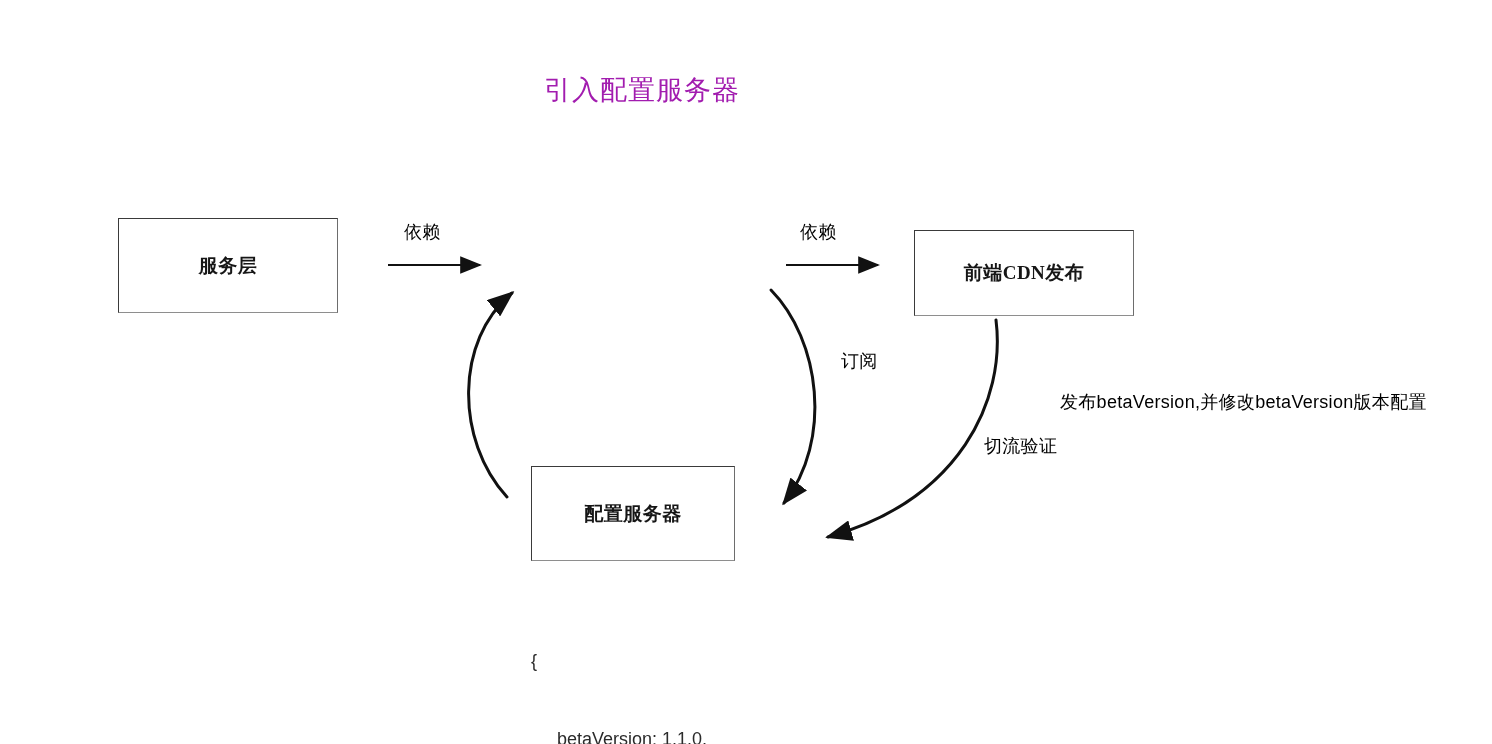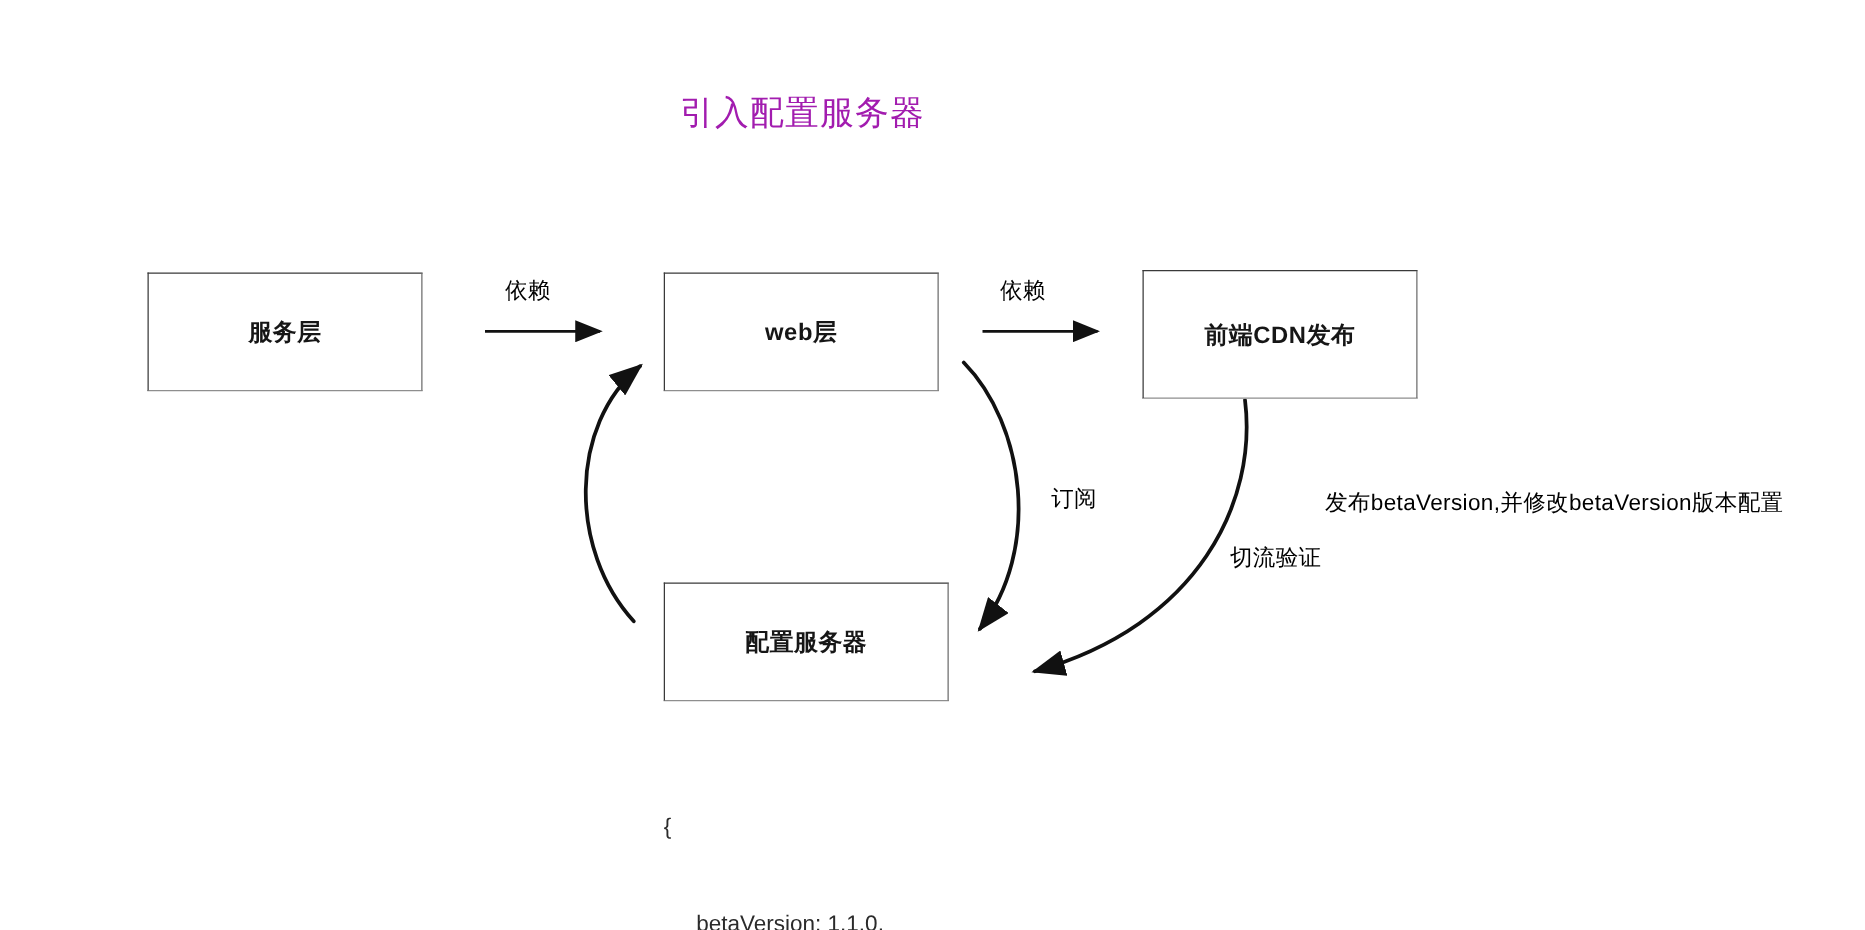--- a/index.html
+++ b/index.html
@@ -49,22 +49,22 @@
   .node .node-label {
     font-size: 19px;
     font-weight: bold;
     color: #161616;
     letter-spacing: 0.5px;
     white-space: nowrap;
   }
 
   #node-service-layer { left: 118px; top: 218px; width: 220px; height: 95px; }
   #node-web-layer     { left: 531px; top: 218px; width: 220px; height: 95px; }
-  #node-cdn-publish   { left: 914px; top: 216px; width: 220px; height: 103px; }
-  #node-config-server { left: 531px; top: 466px; width: 228px; height: 95px; }
+  #node-cdn-publish   { left: 914px; top: 230px; width: 220px; height: 86px; font-family: Liberation Serif, serif; }
+  #node-config-server { left: 531px; top: 466px; width: 204px; height: 95px; }
 
   
   #arrow-layer {
     position: absolute;
     left: 0;
     top: 0;
     width: 1492px;
     height: 744px;
     pointer-events: none;
   }
@@ -72,21 +72,21 @@
   
   .edge-label {
     position: absolute;
     font-size: 18px;
     color: #000000;
     white-space: nowrap;
     letter-spacing: 0.3px;
   }
   #label-dep-1   { left: 404px; top: 220px; }
   #label-dep-2   { left: 800px; top: 220px; }
-  #label-subscribe { left: 841px; top: 387px; }
+  #label-subscribe { left: 841px; top: 349px; }
   #label-publish-beta { left: 1016px; top: 390px; margin-left: 44px; }
   #label-traffic-verify { left: 984px; top: 434px; }
   #label-formal-version { left: 930px; top: 524px; }
 
   
   #config-json {
     position: absolute;
     left: 531px;
     top: 596px;
     font-size: 18px;
@@ -122,23 +122,20 @@
 
     <path d="M 507,497 C 455,440 455,340 512,293" fill="none" stroke="#111111" stroke-width="3" stroke-linecap="round" marker-end="url(#arrowhead-big)"></path>
 
     <path d="M 996,320 C 1006,400 960,500 828,537" fill="none" stroke="#111111" stroke-width="3" stroke-linecap="round" marker-end="url(#arrowhead-big)"></path>
   </svg>
 
   <div class="node" id="node-service-layer">
     <span class="node-label">服务层</span>
   </div>
 
-  <div class="node" id="node-web-layer">
-    <span class="node-label">web层</span>
-  </div>
 
   <div class="node" id="node-cdn-publish">
     <span class="node-label">前端CDN发布</span>
   </div>
 
   <div class="node" id="node-config-server">
     <span class="node-label">配置服务器</span>
   </div>
 
   <div class="edge-label" id="label-dep-1">依赖</div>

